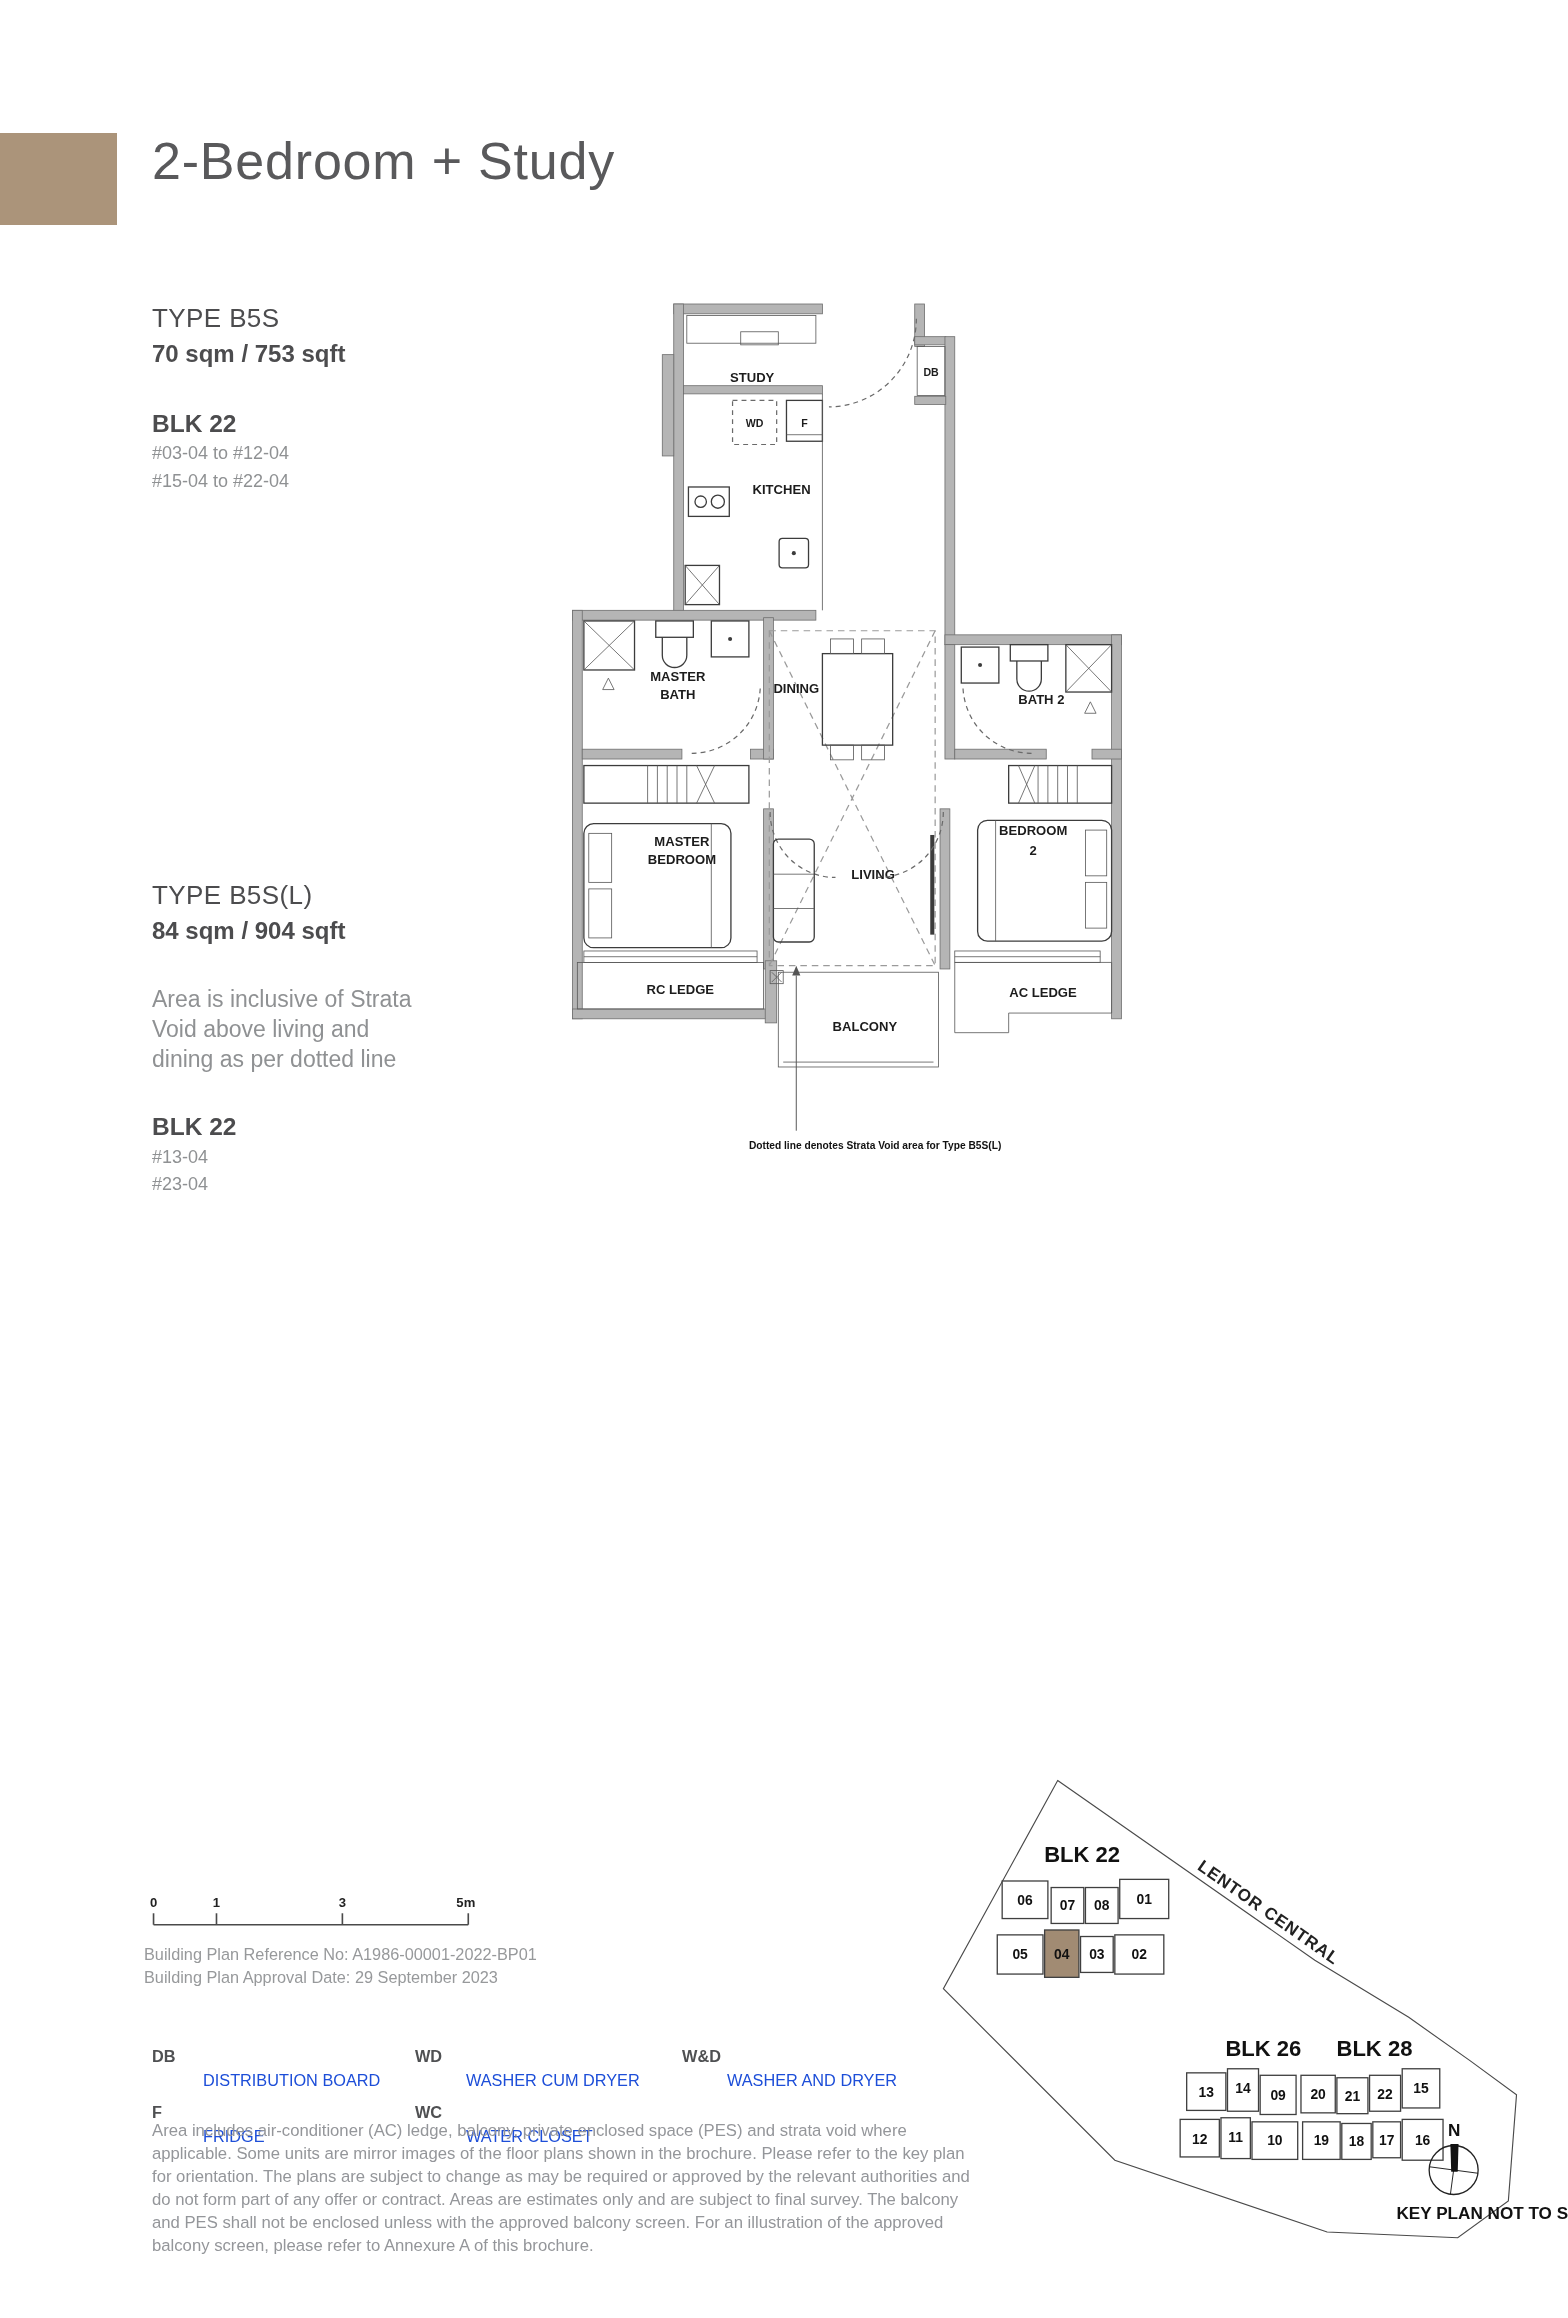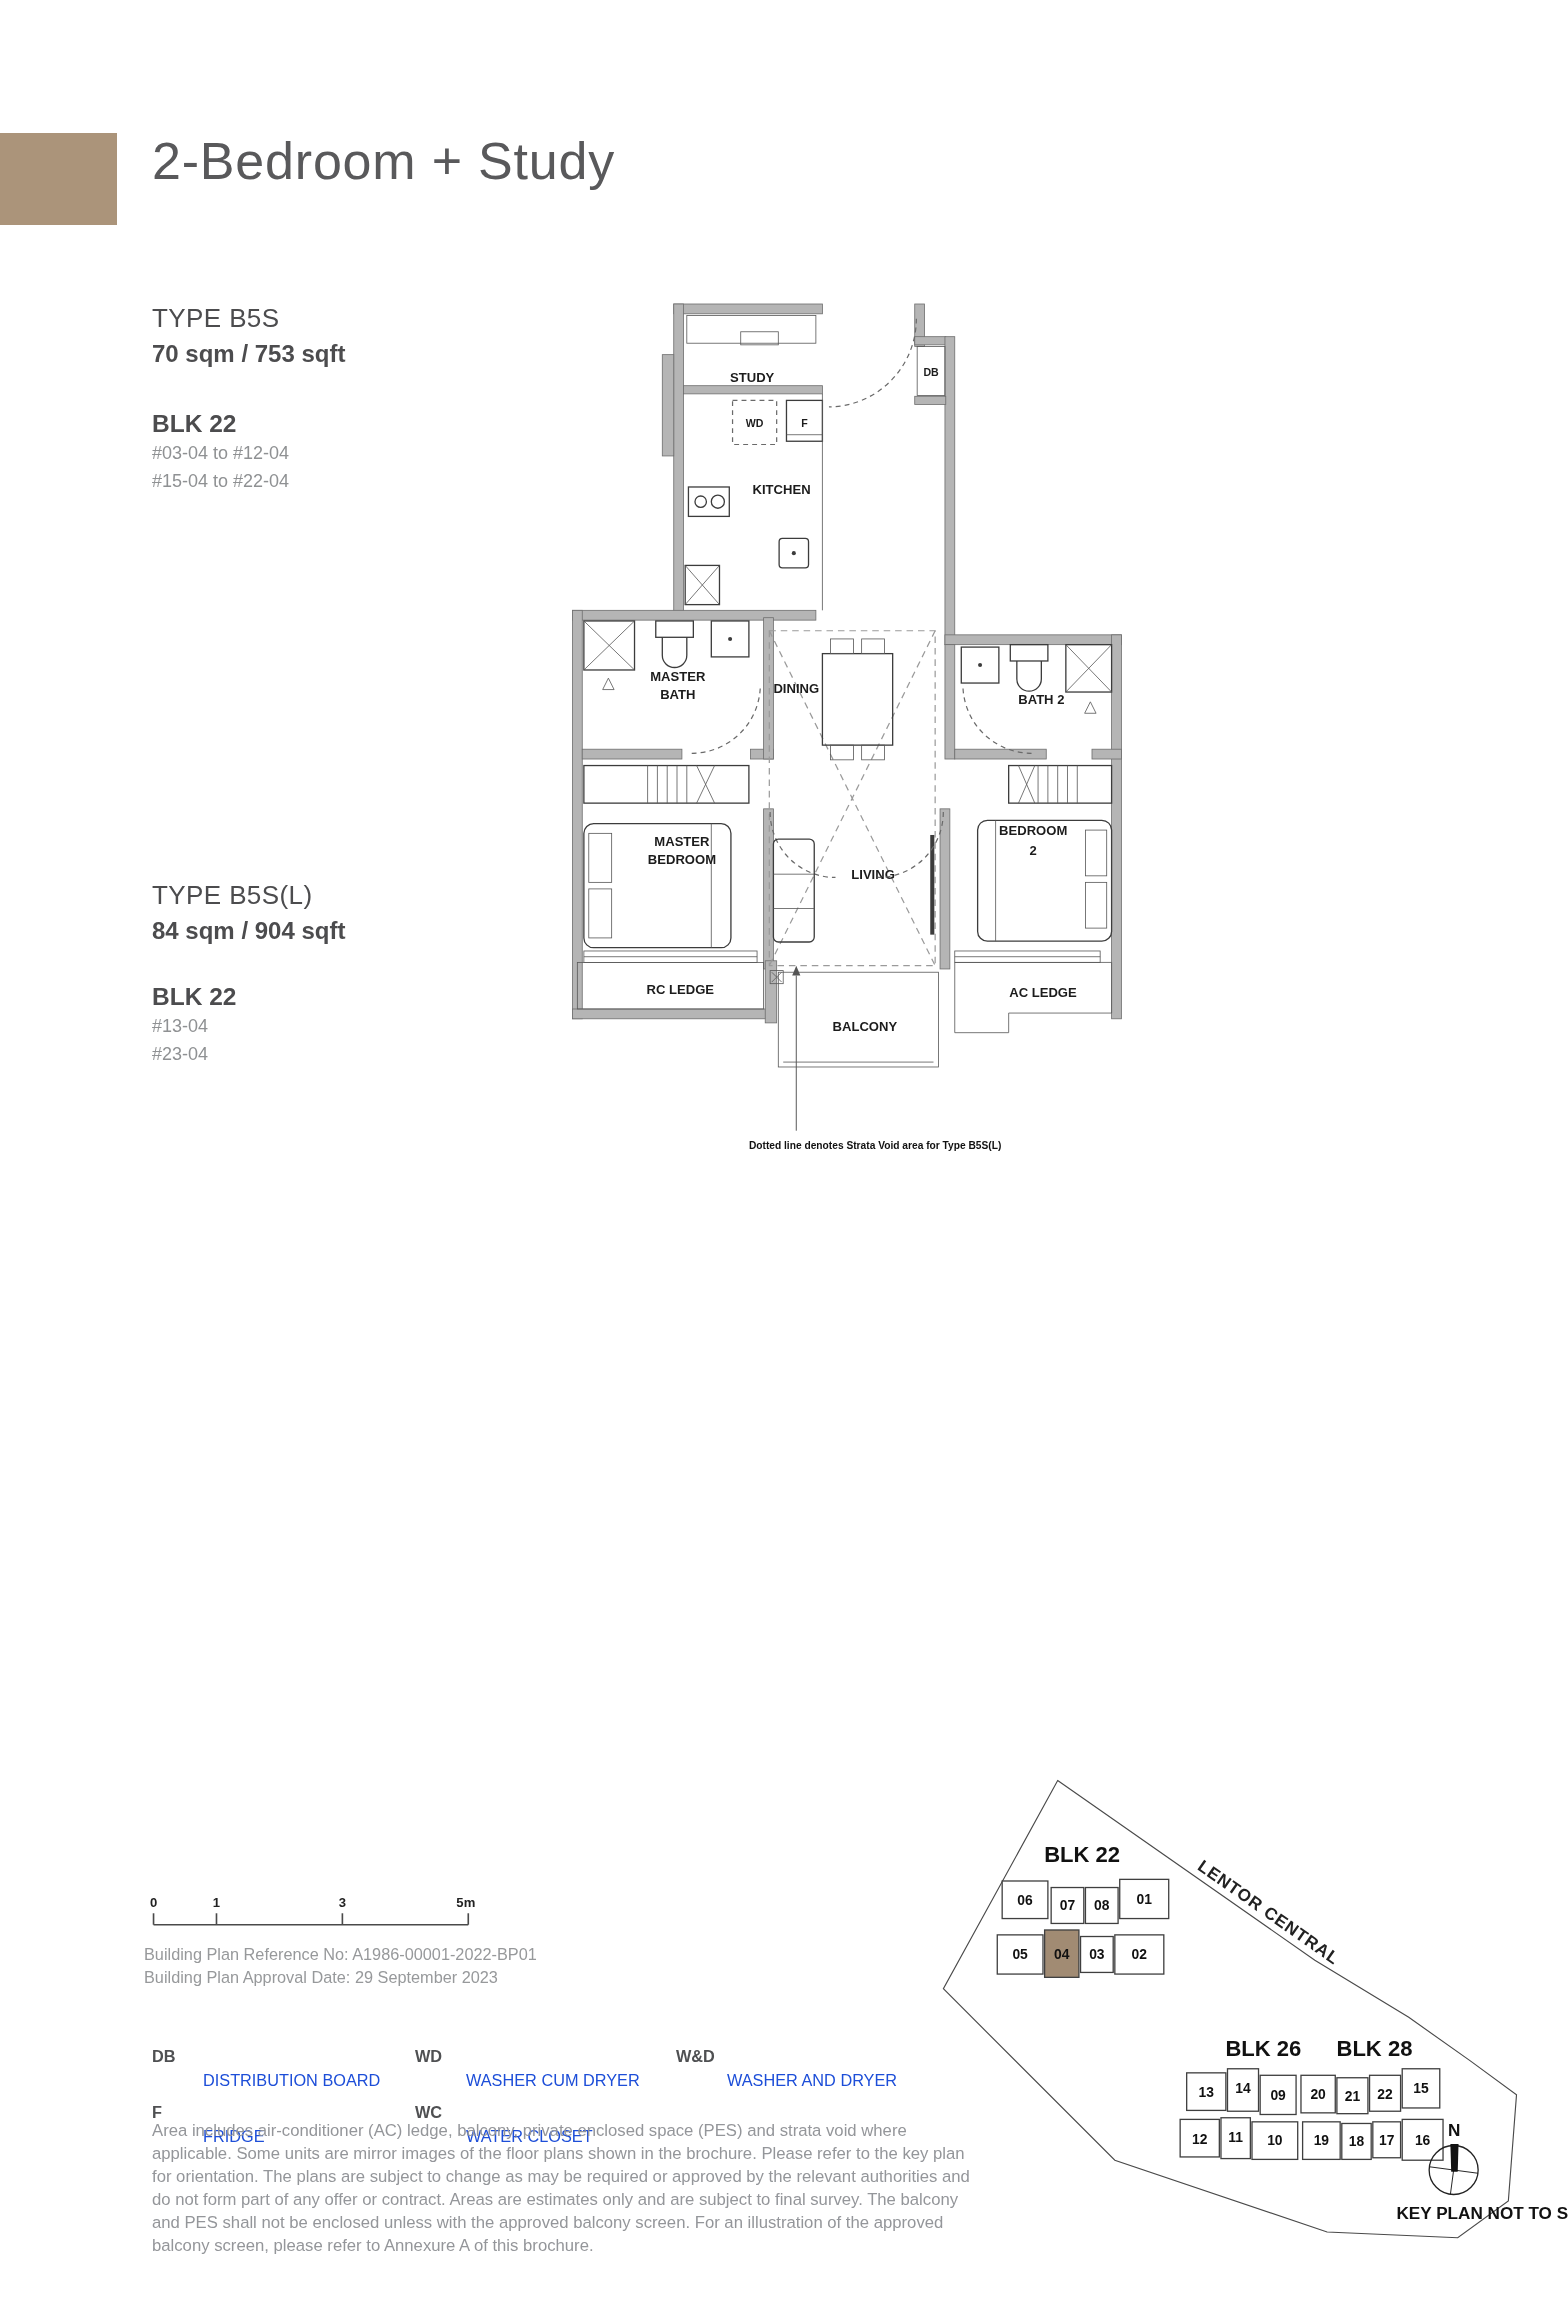--- a/index.html
+++ b/index.html
@@ -17,21 +17,21 @@
   .blk-name{font-size:24.5px;font-weight:bold;color:#4c4c4e;margin-top:42px;}
   .blk-name.tight{margin-top:38px;}
   .floor-line{font-size:18px;color:#8f9193;margin-top:4.9px;line-height:1.25;}
   .strata-note{font-size:23px;color:#8f9193;margin-top:39px;width:261px;line-height:1.32;}
   
   .bp-ref{position:absolute;left:144px;top:1943px;font-size:16.3px;color:#97999b;line-height:1.4;}
   .legend{position:absolute;left:152px;top:2047px;width:899px;font-size:16.3px;}
   .lg-col{position:absolute;top:0;}
   .lg-col.c1{left:0;}
   .lg-col.c2{left:263px;}
-  .lg-col.c3{left:524px;}
+  .lg-col.c3{left:524px;text-align:center;}
   .lg-row{display:flex;margin-bottom:13px;}
   .lg-key{font-weight:bold;color:#4f5052;width:51px;flex:0 0 51px;}
   .lg-label{color:#1d4ed8;margin-top:24px;}
   .disclaimer{position:absolute;left:152px;top:2119px;width:829px;font-size:16.7px;
               color:#94969a;line-height:1.38;}
   
   svg{position:absolute;overflow:visible;}
   .fp{left:551px;top:304px;}
   .kp{left:927px;top:1752px;}
   .sb{left:147px;top:1892px;}
@@ -64,20 +64,21 @@
     <div class="type-name">TYPE B5S</div>
     <div class="type-area">70 sqm / 753 sqft</div>
     <div class="blk-name">BLK 22</div>
     <div class="floor-line">#03-04 to #12-04</div>
     <div class="floor-line">#15-04 to #22-04</div>
   </div>
 
   <div class="info info-b5sl">
     <div class="type-name">TYPE B5S(L)</div>
     <div class="type-area">84 sqm / 904 sqft</div>
+    <div class="strata-note">Area is inclusive of Strata Void above living and dining as per dotted line</div>
     <div class="blk-name tight">BLK 22</div>
     <div class="floor-line">#13-04</div>
     <div class="floor-line">#23-04</div>
   </div>
 
   <svg class="fp" width="609" height="870" viewBox="0 0 745 1065">
 
     <g>
       <rect class="wall" x="150" y="0" width="182" height="12"></rect>
       <rect class="wall" x="150" y="0" width="12" height="380"></rect>

